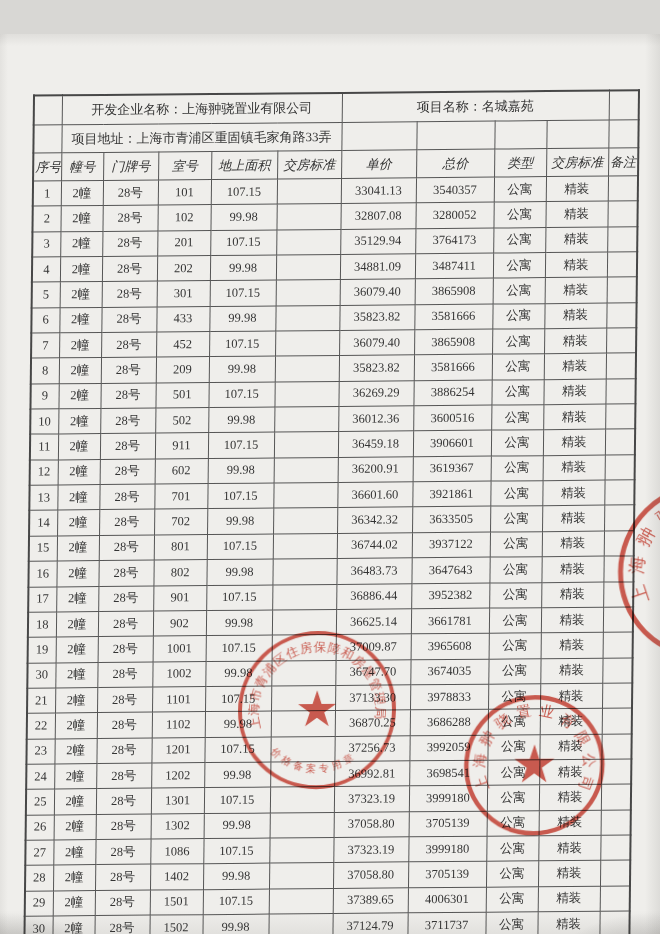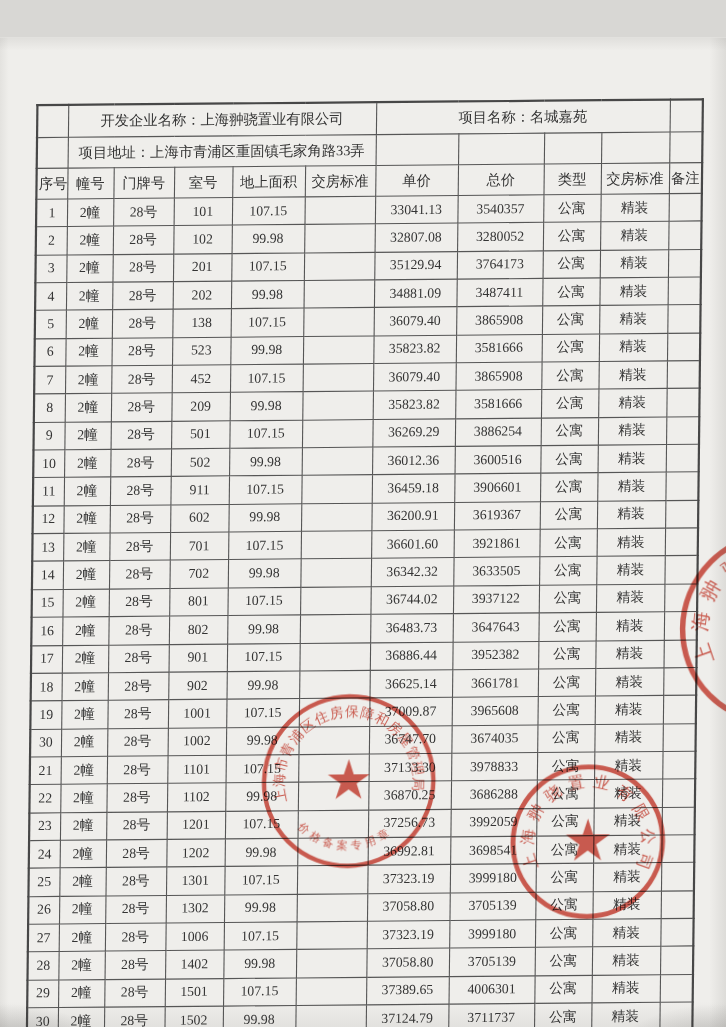--- a/index.html
+++ b/index.html
@@ -23,21 +23,21 @@
   table.price td,table.price th{
     border:1px solid #565656;
     text-align:center;vertical-align:middle;
     padding:0 1px;
     font-weight:normal;
     font-size:12.5px;
     overflow:hidden;white-space:nowrap;
   }
   tr.meta td{height:27px;font-size:13px;}
   tr.meta.first td{height:28px;}
-  tr.colhead th{height:27px;font-size:13px;}
+  tr.colhead th{height:27px;font-size:13px;font-style:italic;}
   tr.datarow td{height:24.35px;}
   .stamp{
     position:absolute;
     mix-blend-mode:multiply;
     opacity:.82;
     filter:blur(.4px);
     pointer-events:none;
   }
   .edge{position:absolute;pointer-events:none;}
   .edge-top{left:0;top:0;right:0;height:12px;
@@ -152,34 +152,34 @@
             <td>34881.09</td>
             <td>3487411</td>
             <td>公寓</td>
             <td>精装</td>
             <td></td>
           </tr>
           <tr class="datarow">
             <td>5</td>
             <td>2幢</td>
             <td>28号</td>
-            <td>138</td>
+            <td>301</td>
             <td>107.15</td>
             <td></td>
             <td>36079.40</td>
             <td>3865908</td>
             <td>公寓</td>
             <td>精装</td>
             <td></td>
           </tr>
           <tr class="datarow">
             <td>6</td>
             <td>2幢</td>
             <td>28号</td>
-            <td>523</td>
+            <td>433</td>
             <td>99.98</td>
             <td></td>
             <td>35823.82</td>
             <td>3581666</td>
             <td>公寓</td>
             <td>精装</td>
             <td></td>
           </tr>
           <tr class="datarow">
             <td>7</td>
@@ -438,21 +438,21 @@
             <td>37058.80</td>
             <td>3705139</td>
             <td>公寓</td>
             <td>精装</td>
             <td></td>
           </tr>
           <tr class="datarow">
             <td>27</td>
             <td>2幢</td>
             <td>28号</td>
-            <td>1006</td>
+            <td>1086</td>
             <td>107.15</td>
             <td></td>
             <td>37323.19</td>
             <td>3999180</td>
             <td>公寓</td>
             <td>精装</td>
             <td></td>
           </tr>
           <tr class="datarow">
             <td>28</td>

